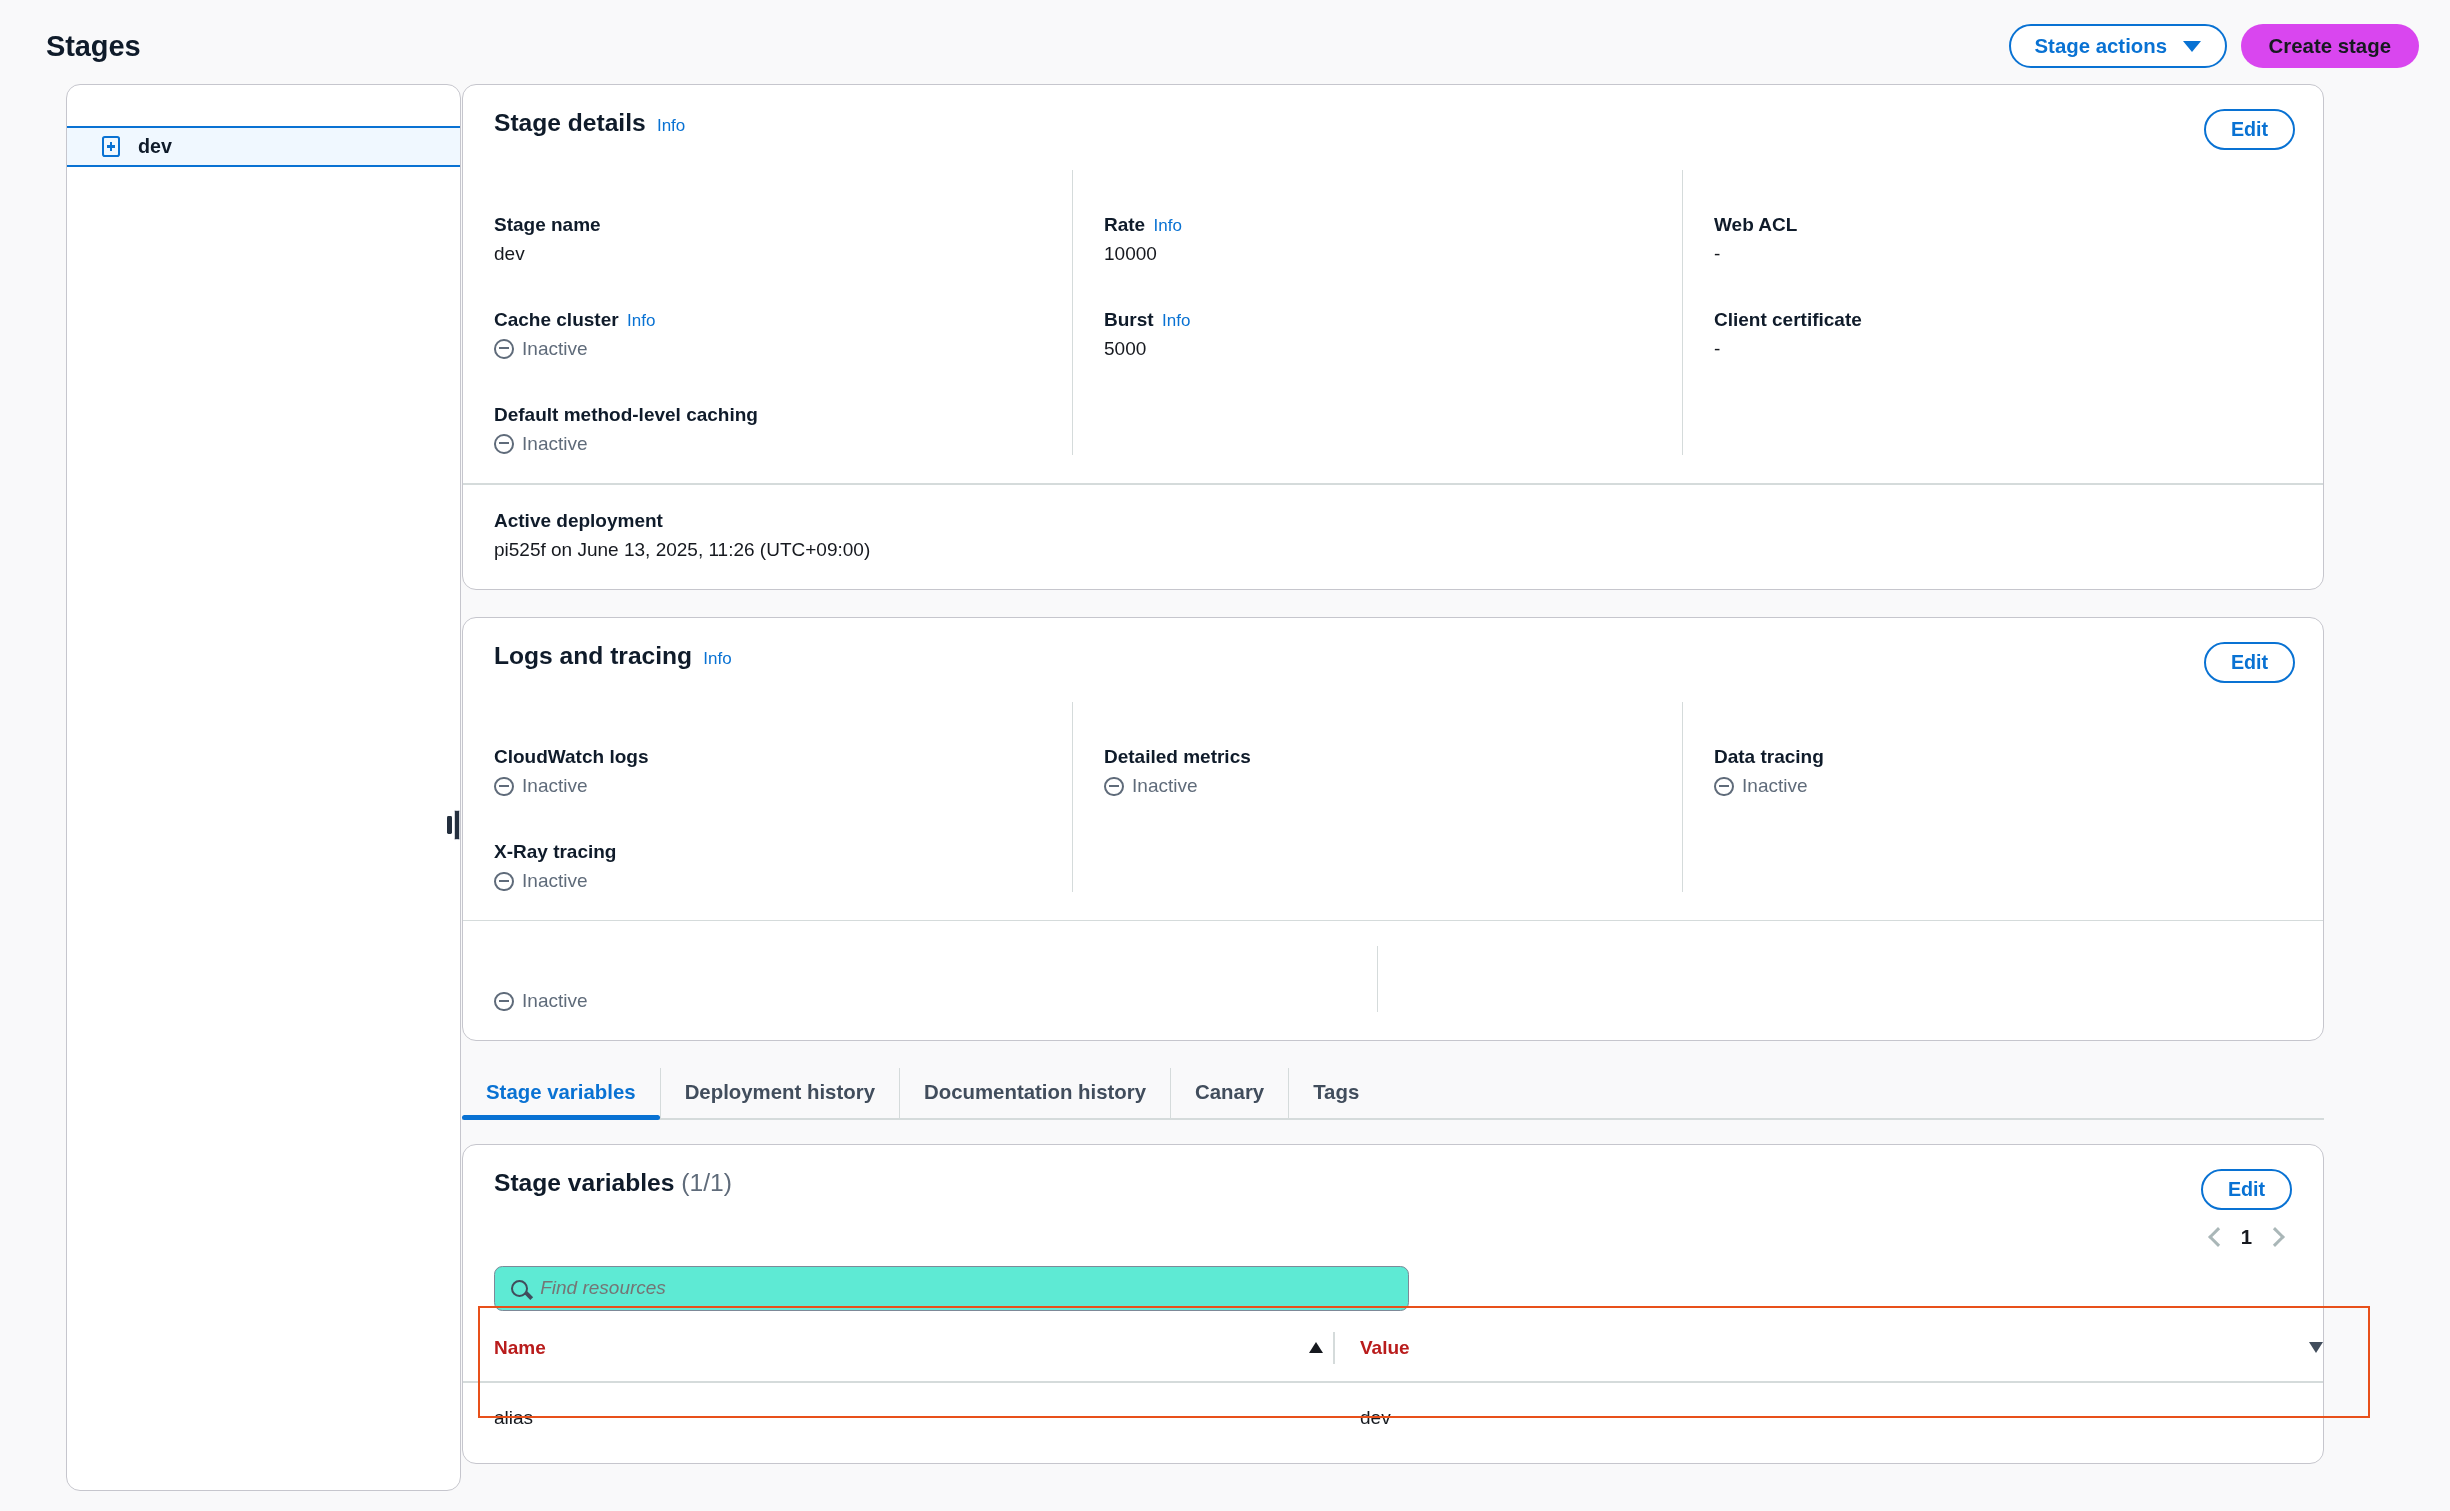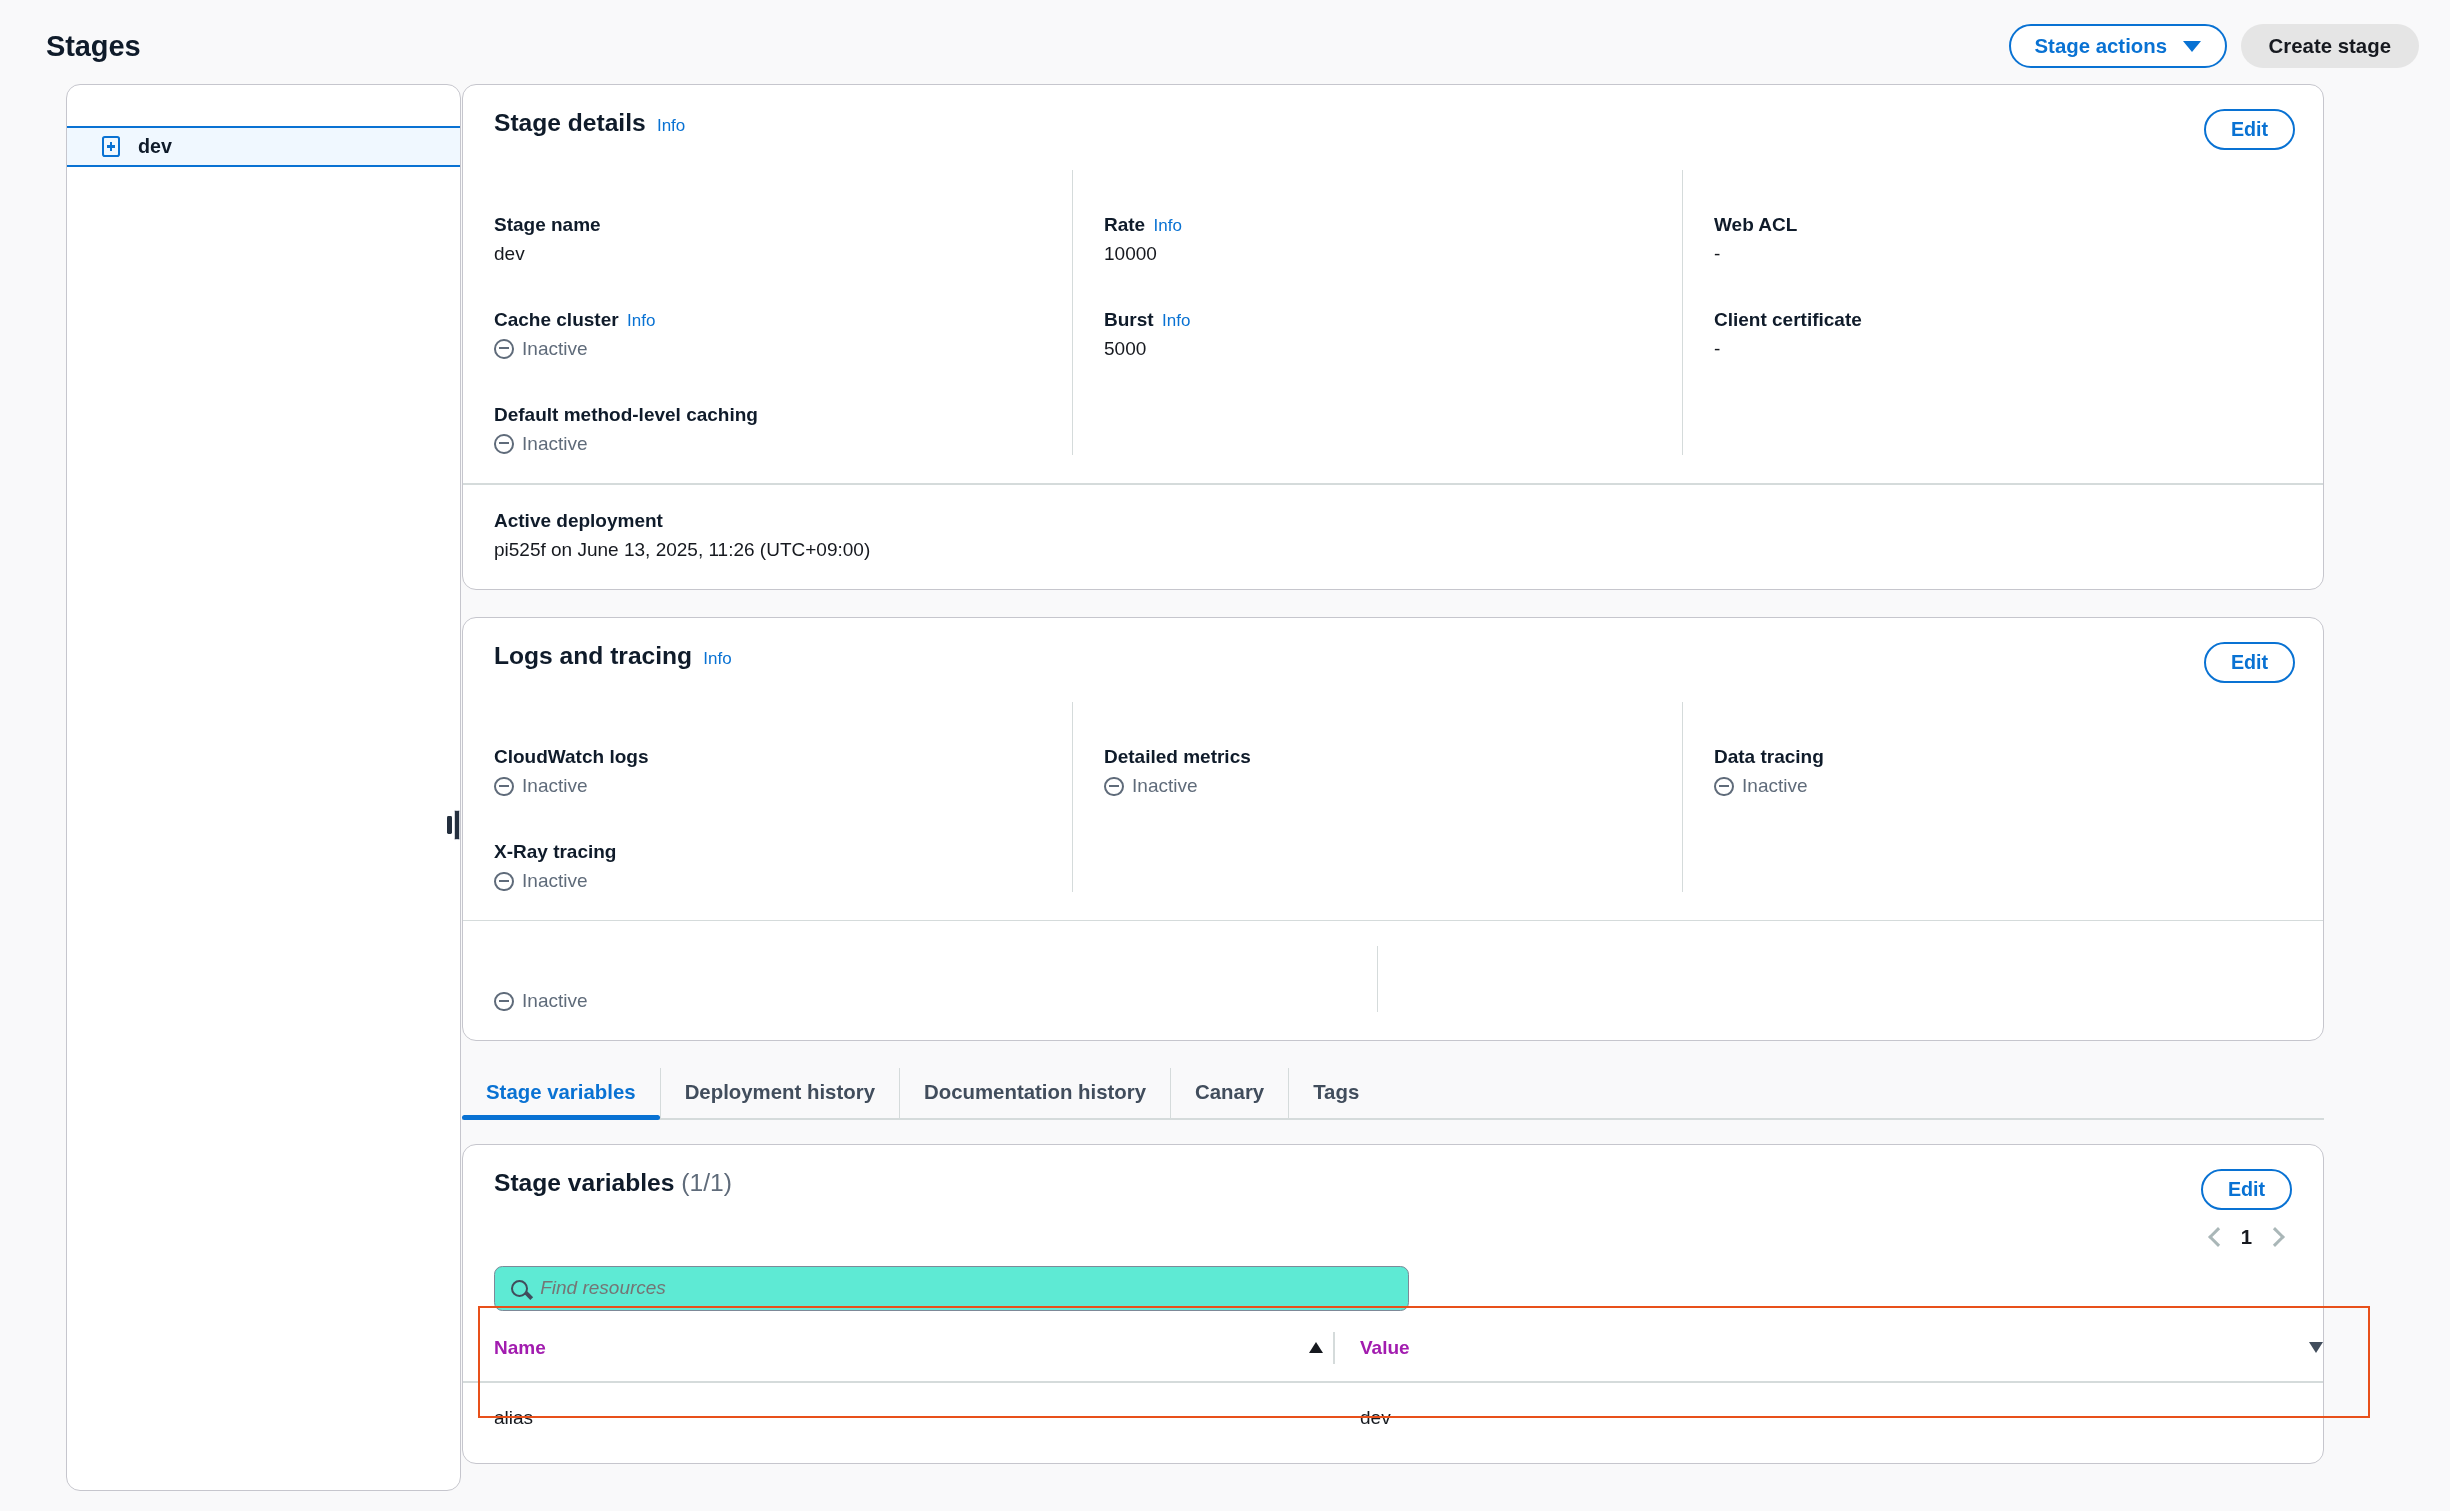--- a/index.html
+++ b/index.html
@@ -46,21 +46,21 @@
   .caret-down {
     width: 0; height: 0;
     border-left: 9px solid transparent;
     border-right: 9px solid transparent;
     border-top: 11.2px solid #0972d3;
   }
   .btn-primary {
     height: 44px;
     border: none;
     border-radius: 25px;
-    background: #e5e5e5;
+    background: #d946ef;
     color: #16191f;
     font-size: 20.4px;
     font-weight: bold;
     padding: 0 28px;
     display: flex; align-items: center;
     cursor: pointer;
     font-family: "Liberation Sans", sans-serif;
   }
 
   
@@ -280,21 +280,21 @@
     border: none; outline: none;
     font-size: 19px; font-style: italic;
     color: #5f6b7a; flex: 1;
     font-family: "Liberation Sans", sans-serif;
     background: transparent;
   }
 
   table.sv-table { width: 100%; border-collapse: collapse; margin-top: 21px; }
   table.sv-table th {
     text-align: center;
-    font-size: 19px; font-weight: bold; color: #a21caf;
+    font-size: 19px; font-weight: bold; color: #b91c1c;
     padding: 0 0 17px 0;
     border-bottom: 2.1px solid #d5dbdb;
   }
   table.sv-table th.name-col { width: 872px; padding-left: 31px; }
   table.sv-table th.value-col { padding-left: 25px; border-left: none; }
   .th-inner { display: flex; align-items: center; }
   .sort-asc {
     width: 0; height: 0; margin-left: auto; margin-right: 9.8px;
     border-left: 7.7px solid transparent;
     border-right: 7.7px solid transparent;

